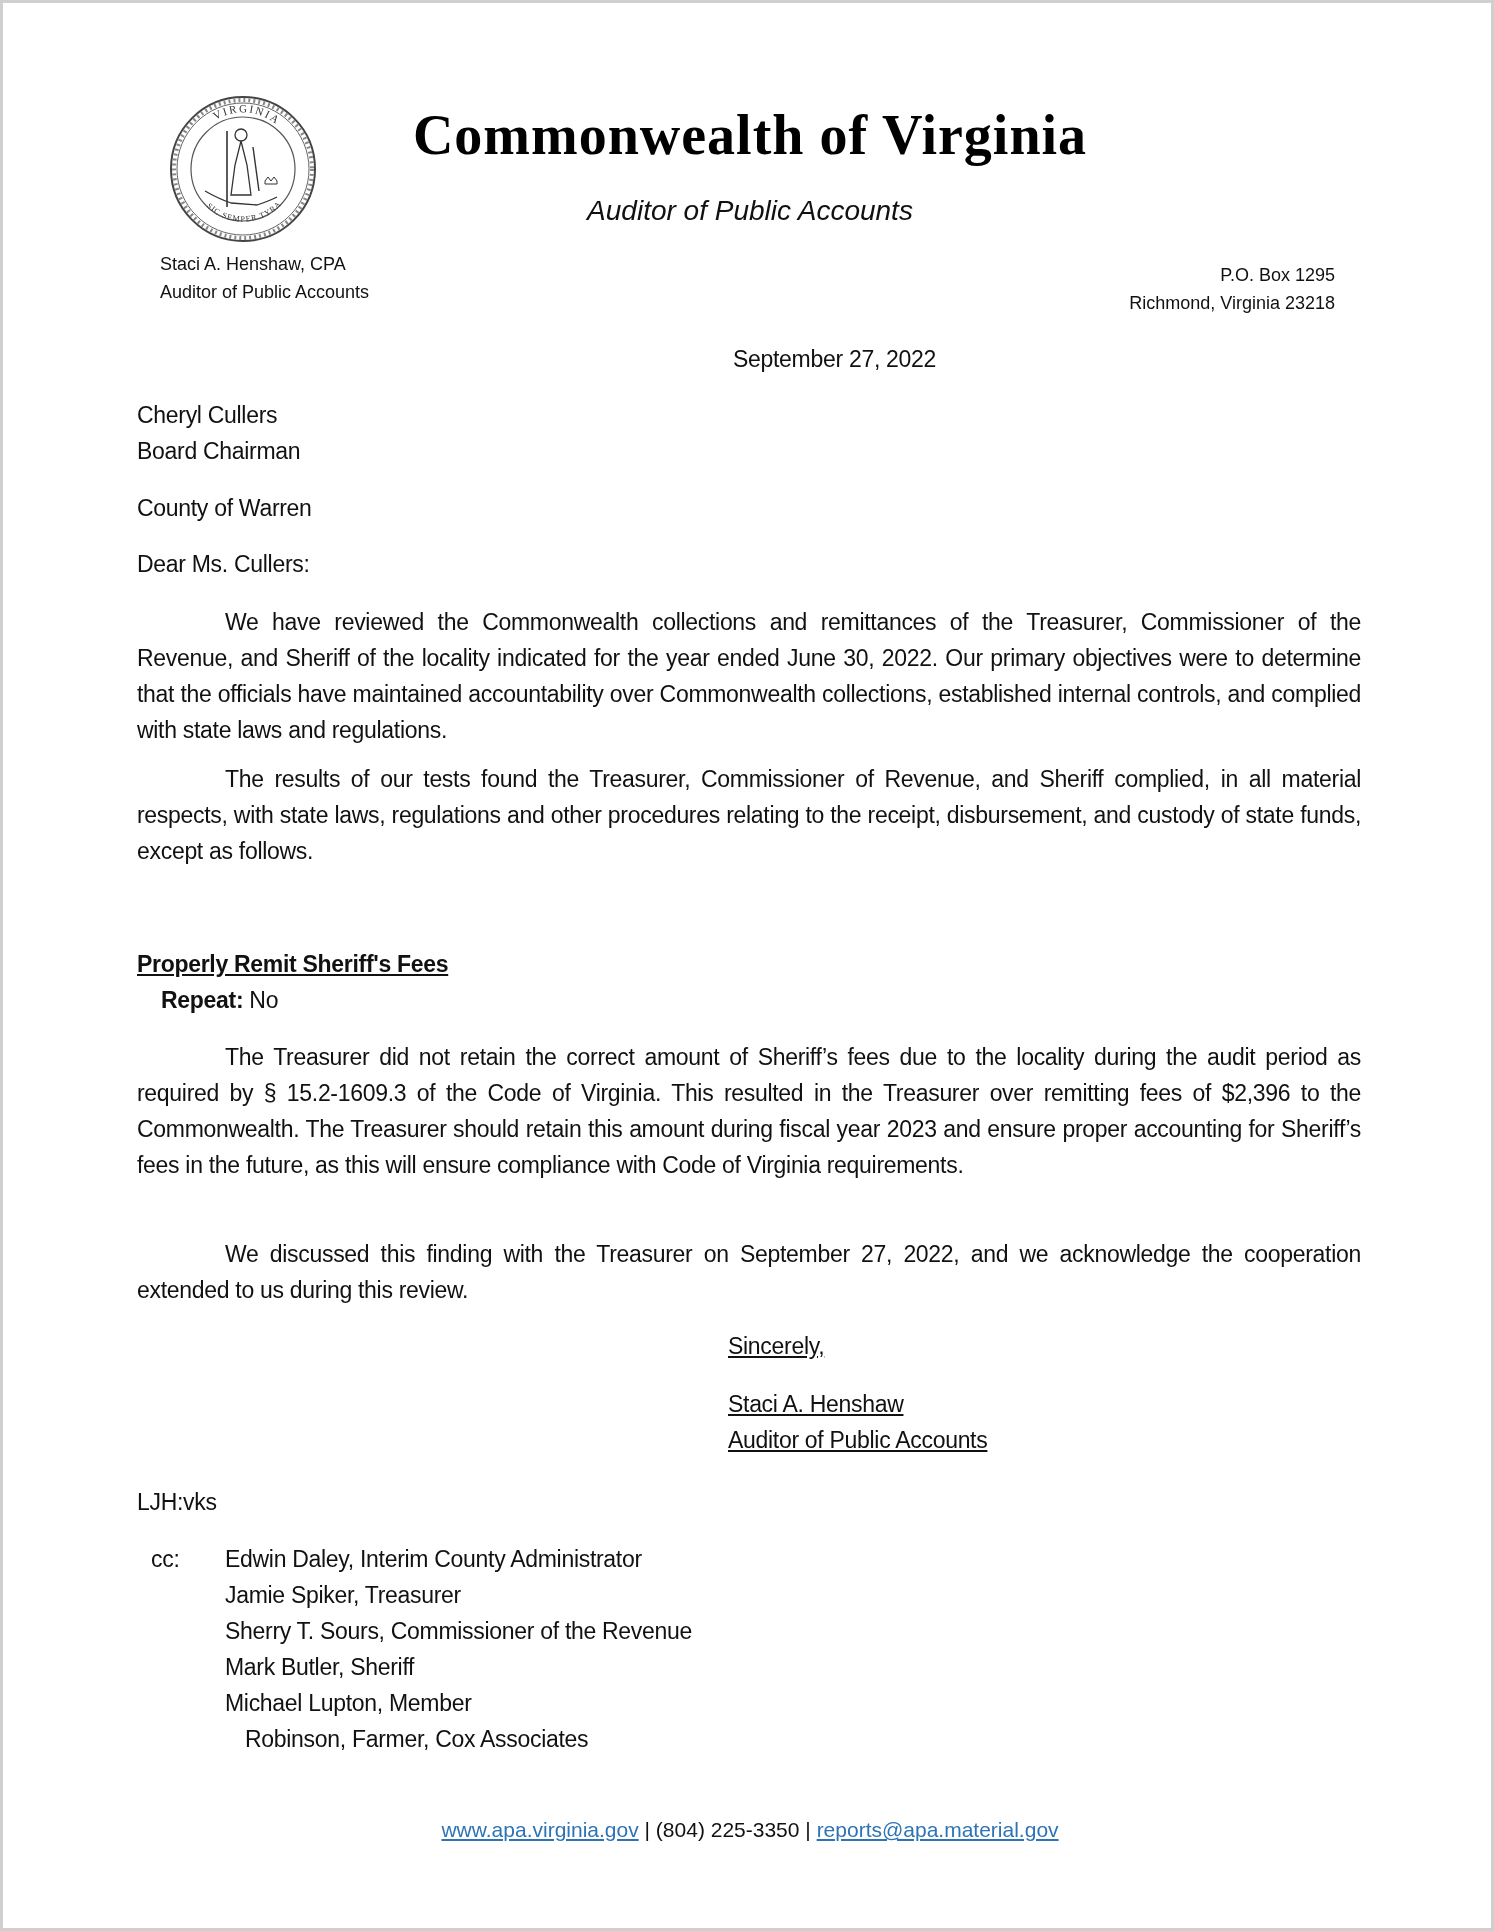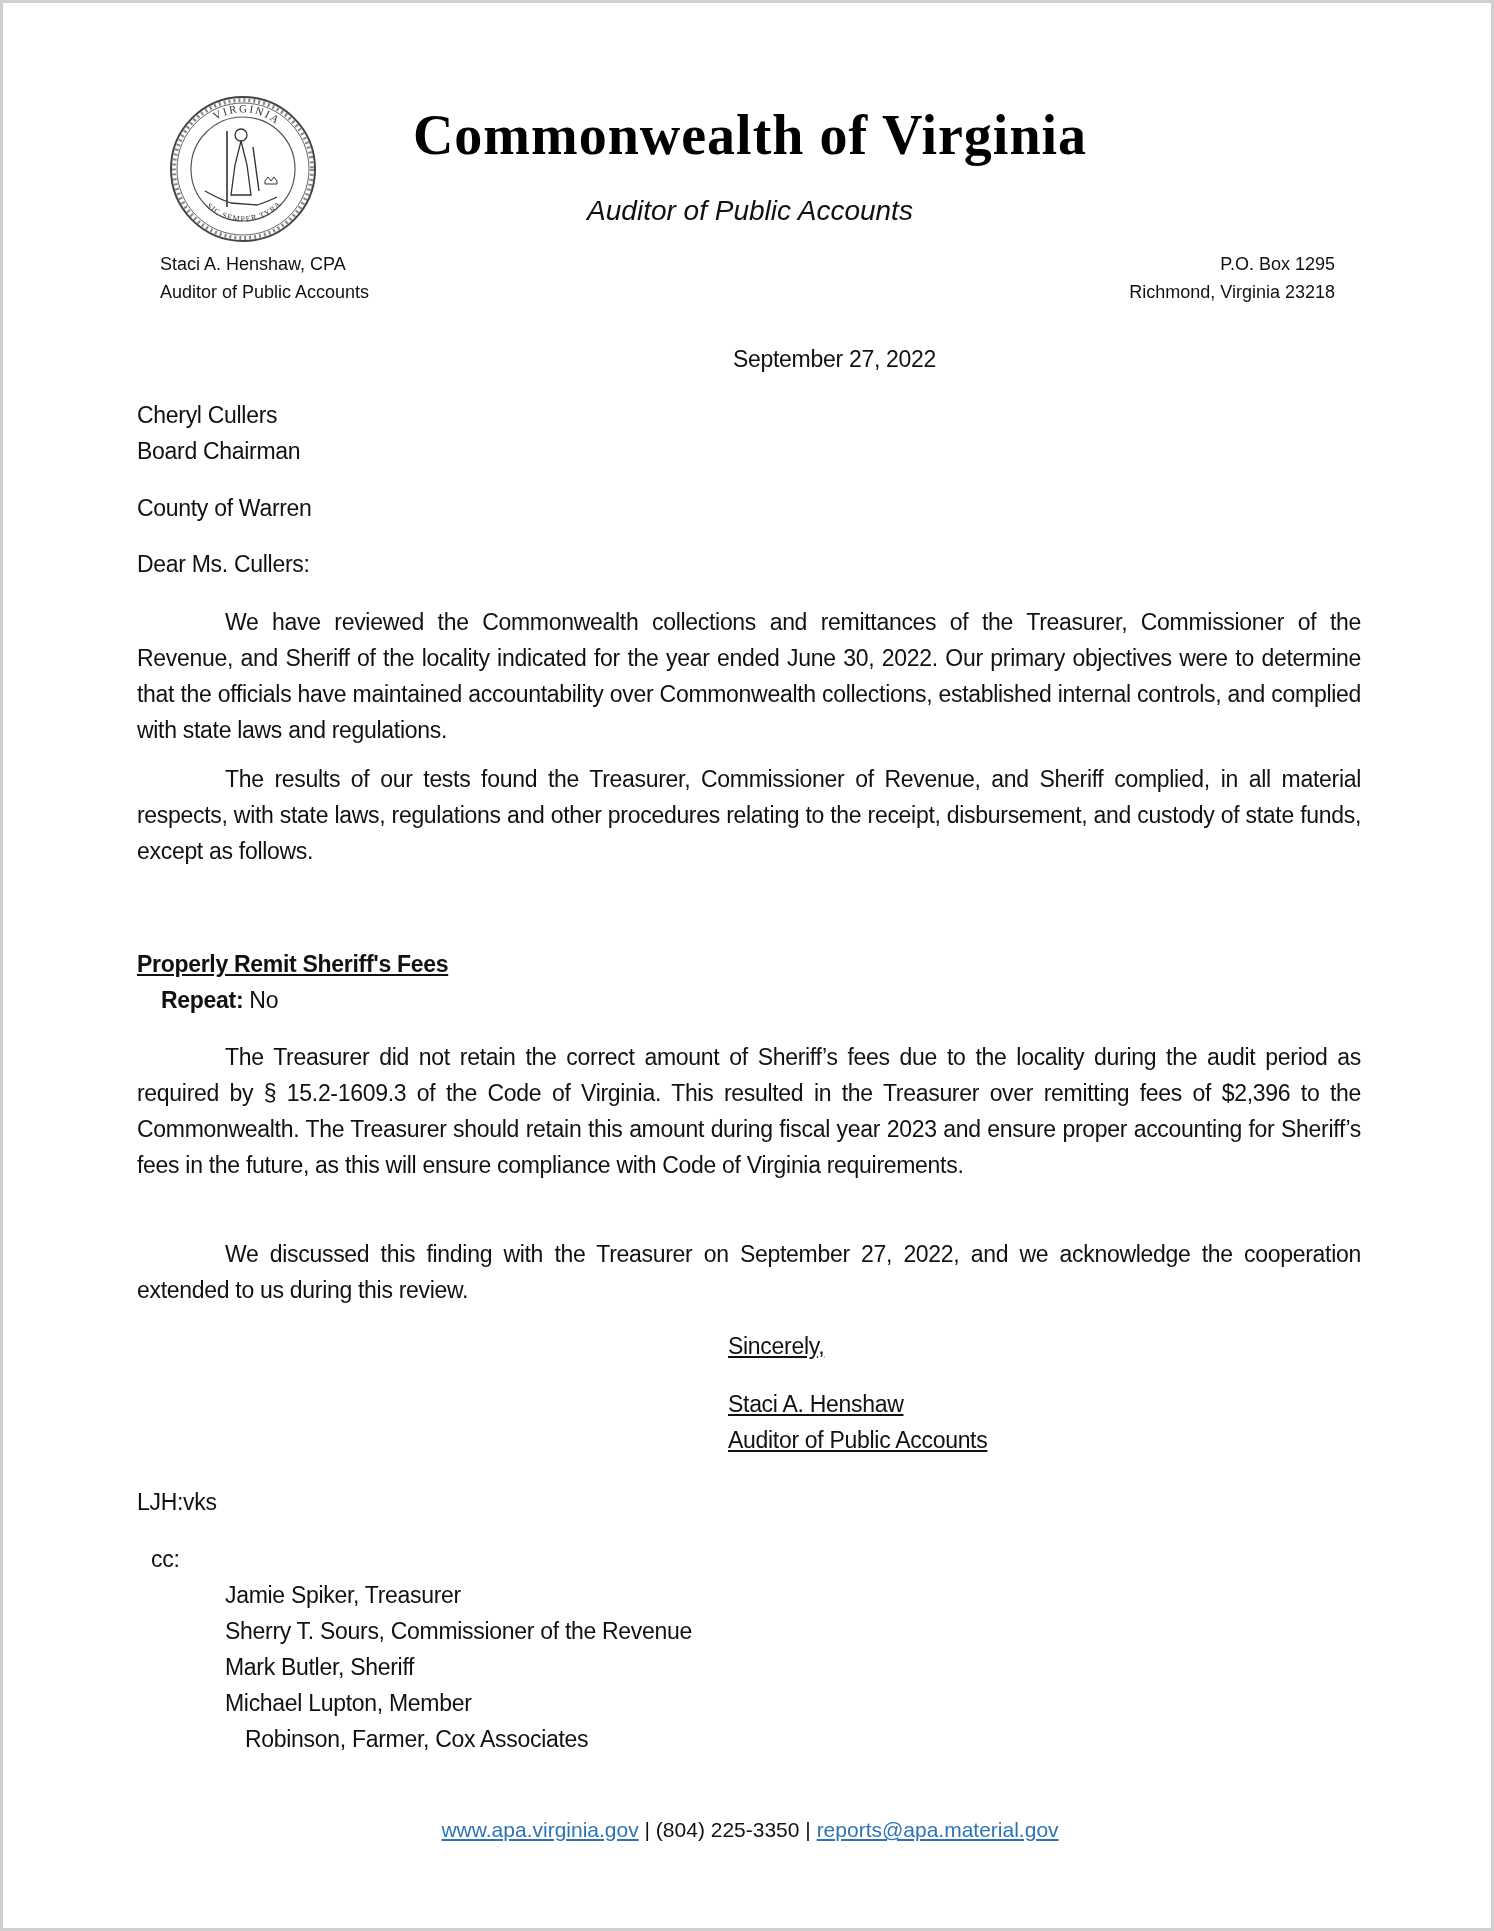--- a/index.html
+++ b/index.html
@@ -15,21 +15,21 @@
     position: absolute; left: 0; width: 1494px; top: 100px; text-align: center;
     font-family: "Liberation Serif", serif; font-weight: bold; font-size: 56px;
     letter-spacing: 1px; color: #000;
   }
   .subtitle {
     position: absolute; left: 0; width: 1494px; top: 192px; text-align: center;
     font-family: "Liberation Sans", sans-serif; font-style: italic; font-size: 28px; color: #111;
   }
   .small { font-size: 18px; line-height: 28px; color: #111; }
   .left-block { position: absolute; left: 157px; top: 247px; }
-  .right-block { position: absolute; right: 156px; top: 247px; text-align: right; }
+  .right-block { position: absolute; right: 156px; top: 258px; text-align: right; }
   .body-text {
     font-size: 23px; line-height: 36px; color: #111; letter-spacing: -0.3px;
   }
   .para {
     position: absolute; left: 134px; width: 1224px;
     text-align: justify; text-align-last: left; white-space: normal;
   }
   .indent { text-indent: 88px; }
   .heading { font-weight: bold; text-decoration: underline; }
   .bold { font-weight: bold; }
@@ -101,20 +101,21 @@
 
   <div class="para body-text indent" style="top:1233px;">We discussed this finding with the Treasurer on September 27, 2022, and we acknowledge the cooperation extended to us during this review.</div>
 
   <div class="sig abs body-text" style="top:1325px;">Sincerely,</div>
   <div class="sig abs body-text" style="top:1383px;">Staci A. Henshaw</div>
   <div class="sig abs body-text" style="top:1419px;">Auditor of Public Accounts</div>
 
   <div class="abs body-text" style="left:134px; top:1481px;">LJH:vks</div>
 
   <div class="cc-label abs body-text" style="top:1538px;">cc:</div>
+  <div class="cc-item abs body-text" style="top:1538px;">Edwin Daley, Interim County Administrator</div>
   <div class="cc-item abs body-text" style="top:1574px;">Jamie Spiker, Treasurer</div>
   <div class="cc-item abs body-text" style="top:1610px;">Sherry T. Sours, Commissioner of the Revenue</div>
   <div class="cc-item abs body-text" style="top:1646px;">Mark Butler, Sheriff</div>
   <div class="cc-item abs body-text" style="top:1682px;">Michael Lupton, Member</div>
   <div class="cc-item sub abs body-text" style="top:1718px;">Robinson, Farmer, Cox Associates</div>
 
   <div class="footer">
     <a>www.apa.virginia.gov</a>
     <span>|</span>
     <span>(804) 225-3350</span>

